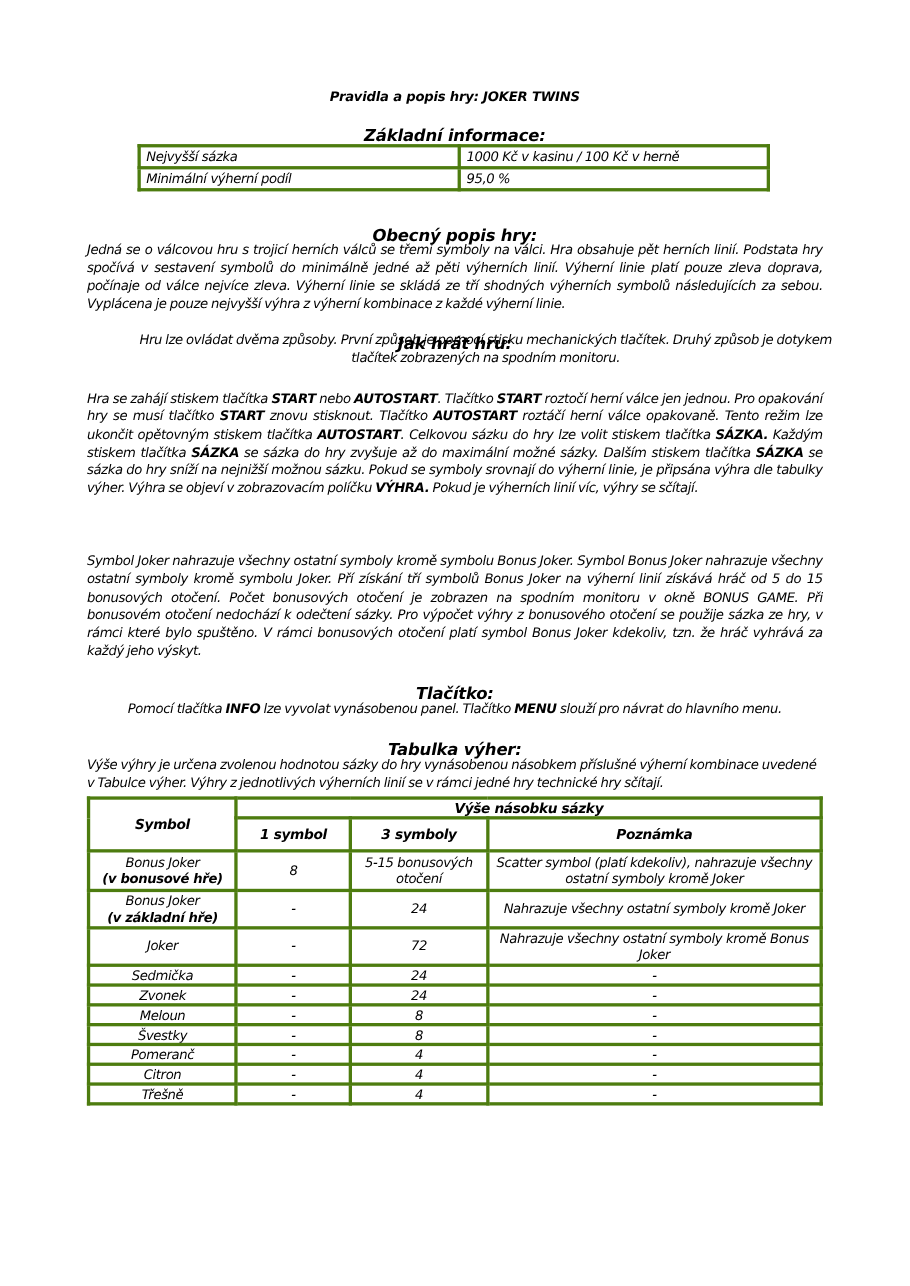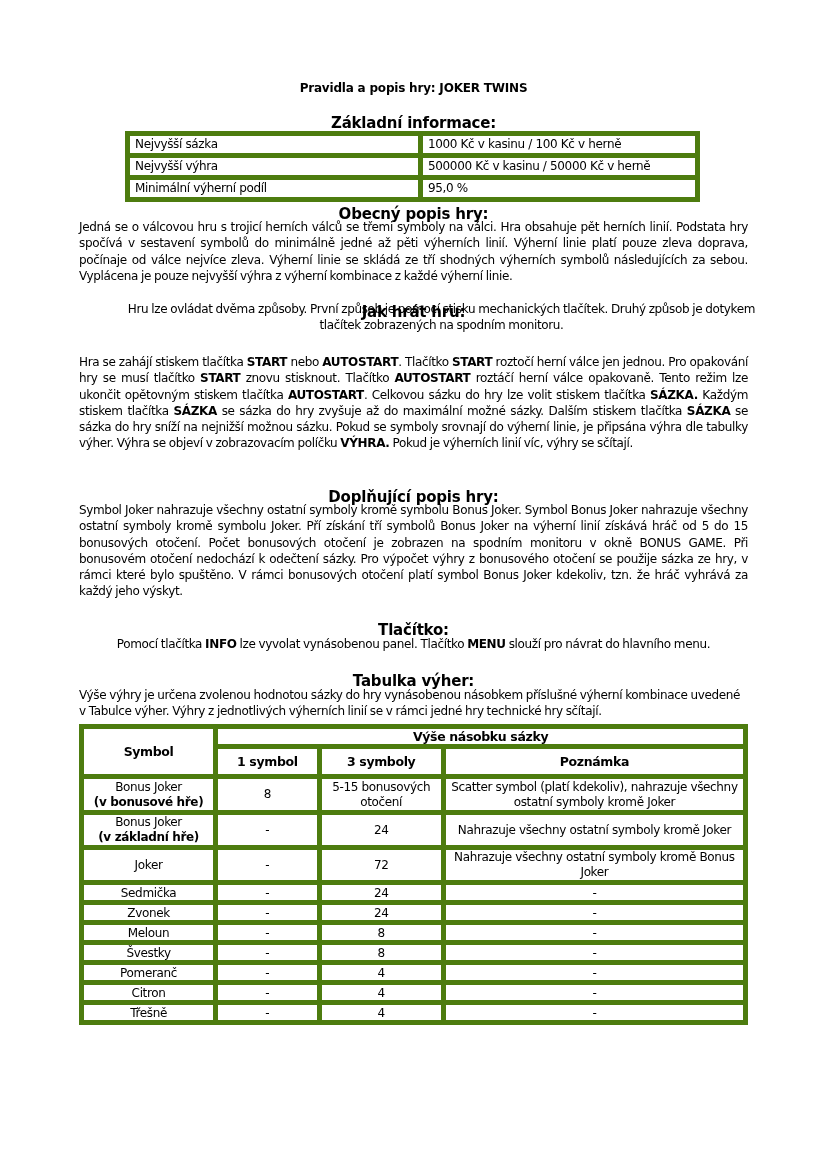--- a/index.html
+++ b/index.html
@@ -1,28 +1,28 @@
 <!DOCTYPE html>
 <html><head>
 <meta charset="utf-8">
 <style>
   html, body { margin: 0; padding: 0; background: #ffffff; }
   body { width: 827px; height: 1169px; position: relative; overflow: hidden;
          font-family: "DejaVu Sans", sans-serif; color: #000; }
-  .page { position: absolute; left: 0; top: 0; width: 827px; height: 1169px; }
+  .page { position: absolute; left: 0; top: 0; width: 827px; height: 1169px; font-style: italic; }
   .doc-title { position: absolute; left: 0; width: 827px; top: 81px; text-align: center;
                font-weight: bold; font-size: 12px; letter-spacing: -0.2px; }
   .section-h { position: absolute; left: 79px; width: 669px; text-align: center;
                font-weight: bold; font-size: 15px; letter-spacing: -0.2px; }
   .para { position: absolute; left: 79px; width: 669px; font-size: 12px; line-height: 16.3px;
           letter-spacing: -0.35px; word-spacing: -0.5px; text-align: justify; }
   .para.center { text-align: center; }
   .para b { font-weight: bold; }
   table { border-collapse: collapse; position: absolute; }
-  td, th { border: 5px solid #4d7c0f; padding: 0; font-size: 12px; letter-spacing: -0.35px; }
+  td, th { border: 3px solid #4d7c0f; padding: 0; font-size: 12px; letter-spacing: -0.35px; }
   .info-table { left: 125px; top: 131px; width: 575px; }
   .info-table td { height: 17px; padding-left: 5px; text-align: left; vertical-align: middle; line-height: 15px; }
   .info-table td.k { width: 283px; }
   .pay-table { left: 79px; top: 724px; width: 669px; }
   .pay-table th { font-weight: bold; text-align: center; vertical-align: middle; font-size: 12.5px; }
   .pay-table td { text-align: center; vertical-align: middle; line-height: 15px; }
   .pay-table td.note { padding: 0 3px; }
   .pay-table tr.simple td { height: 15px; line-height: 14px; }
   .sub-b { font-weight: bold; }
 </style>
@@ -34,38 +34,33 @@
   <div class="doc-title">Pravidla a popis hry: JOKER TWINS</div>
 
   <div class="section-h" style="top:114px;">Základní informace:</div>
   <table class="info-table">
     <tbody>
       <tr>
         <td class="k">Nejvyšší sázka</td>
         <td>1000 Kč v kasinu / 100 Kč v herně</td>
       </tr>
       <tr>
-        <td class="k">Nejvyšší výhra</td>
-        <td>500000 Kč v kasinu / 50000 Kč v herně</td>
-      </tr>
-      <tr>
         <td class="k">Minimální výherní podíl</td>
         <td>95,0 %</td>
       </tr>
     </tbody>
   </table>
 
   <div class="section-h" style="top:205px;">Obecný popis hry:</div>
   <div class="para" style="top:219px;">Jedná se o válcovou hru s trojicí herních válců se třemi symboly na válci. Hra obsahuje pět herních linií. Podstata hry spočívá v sestavení symbolů do minimálně jedné až pěti výherních linií. Výherní linie platí pouze zleva doprava, počínaje od válce nejvíce zleva. Výherní linie se skládá ze tří shodných výherních symbolů následujících za sebou. Vyplácena je pouze nejvyšší výhra z výherní kombinace z každé výherní linie.</div>
 
   <div class="section-h" style="top:303px;">Jak hrát hru:</div>
   <div class="para" style="top:301px; text-align:center;margin-left:28px;">Hru lze ovládat dvěma způsoby. První způsob je pomocí stisku mechanických tlačítek. Druhý způsob je dotykem tlačítek zobrazených na spodním monitoru.</div>
   <div class="para" id="htp-p2" style="top:354px;"><span>Hra se zahájí stiskem tlačítka </span><b>START</b><span> nebo </span><b>AUTOSTART</b><span>. Tlačítko </span><b>START</b><span> roztočí herní válce jen jednou. Pro opakování hry se musí tlačítko </span><b>START</b><span> znovu stisknout. Tlačítko </span><b>AUTOSTART</b><span> roztáčí herní válce opakovaně. Tento režim lze ukončit opětovným stiskem tlačítka </span><b>AUTOSTART</b><span>. Celkovou sázku do hry lze volit stiskem tlačítka </span><b>SÁZKA.</b><span> Každým stiskem tlačítka </span><b>SÁZKA</b><span> se sázka do hry zvyšuje až do maximální možné sázky. Dalším stiskem tlačítka </span><b>SÁZKA</b><span> se sázka do hry sníží na nejnižší možnou sázku. Pokud se symboly srovnají do výherní linie, je připsána výhra dle tabulky výher. Výhra se objeví v zobrazovacím políčku </span><b>VÝHRA.</b><span> Pokud je výherních linií víc, výhry se sčítají.</span></div>
 
-  <div class="section-h" style="top:488px;">Doplňující popis hry:</div>
   <div class="para" style="top:502px;">Symbol Joker nahrazuje všechny ostatní symboly kromě symbolu Bonus Joker. Symbol Bonus Joker nahrazuje všechny ostatní symboly kromě symbolu Joker. Pří získání tří symbolů Bonus Joker na výherní linií získává hráč od 5 do 15 bonusových otočení. Počet bonusových otočení je zobrazen na spodním monitoru v okně BONUS GAME. Při bonusovém otočení nedochází k odečtení sázky. Pro výpočet výhry z bonusového otočení se použije sázka ze hry, v rámci které bylo spuštěno. V rámci bonusových otočení platí symbol Bonus Joker kdekoliv, tzn. že hráč vyhrává za každý jeho výskyt.</div>
 
   <div class="section-h" style="top:621px;">Tlačítko:</div>
   <div class="para center" id="other-p" style="top:636px;"><span>Pomocí tlačítka </span><b>INFO</b><span> lze vyvolat vynásobenou panel. Tlačítko </span><b>MENU</b><span> slouží pro návrat do hlavního menu.</span></div>
 
   <div class="section-h" style="top:672px;">Tabulka výher:</div>
   <div class="para" style="top:687px; text-align:left;">Výše výhry je určena zvolenou hodnotou sázky do hry vynásobenou násobkem příslušné výherní kombinace uvedené v Tabulce výher. Výhry z jednotlivých výherních linií se v rámci jedné hry technické hry sčítají.</div>
 
   <table class="pay-table">
     <colgroup>

